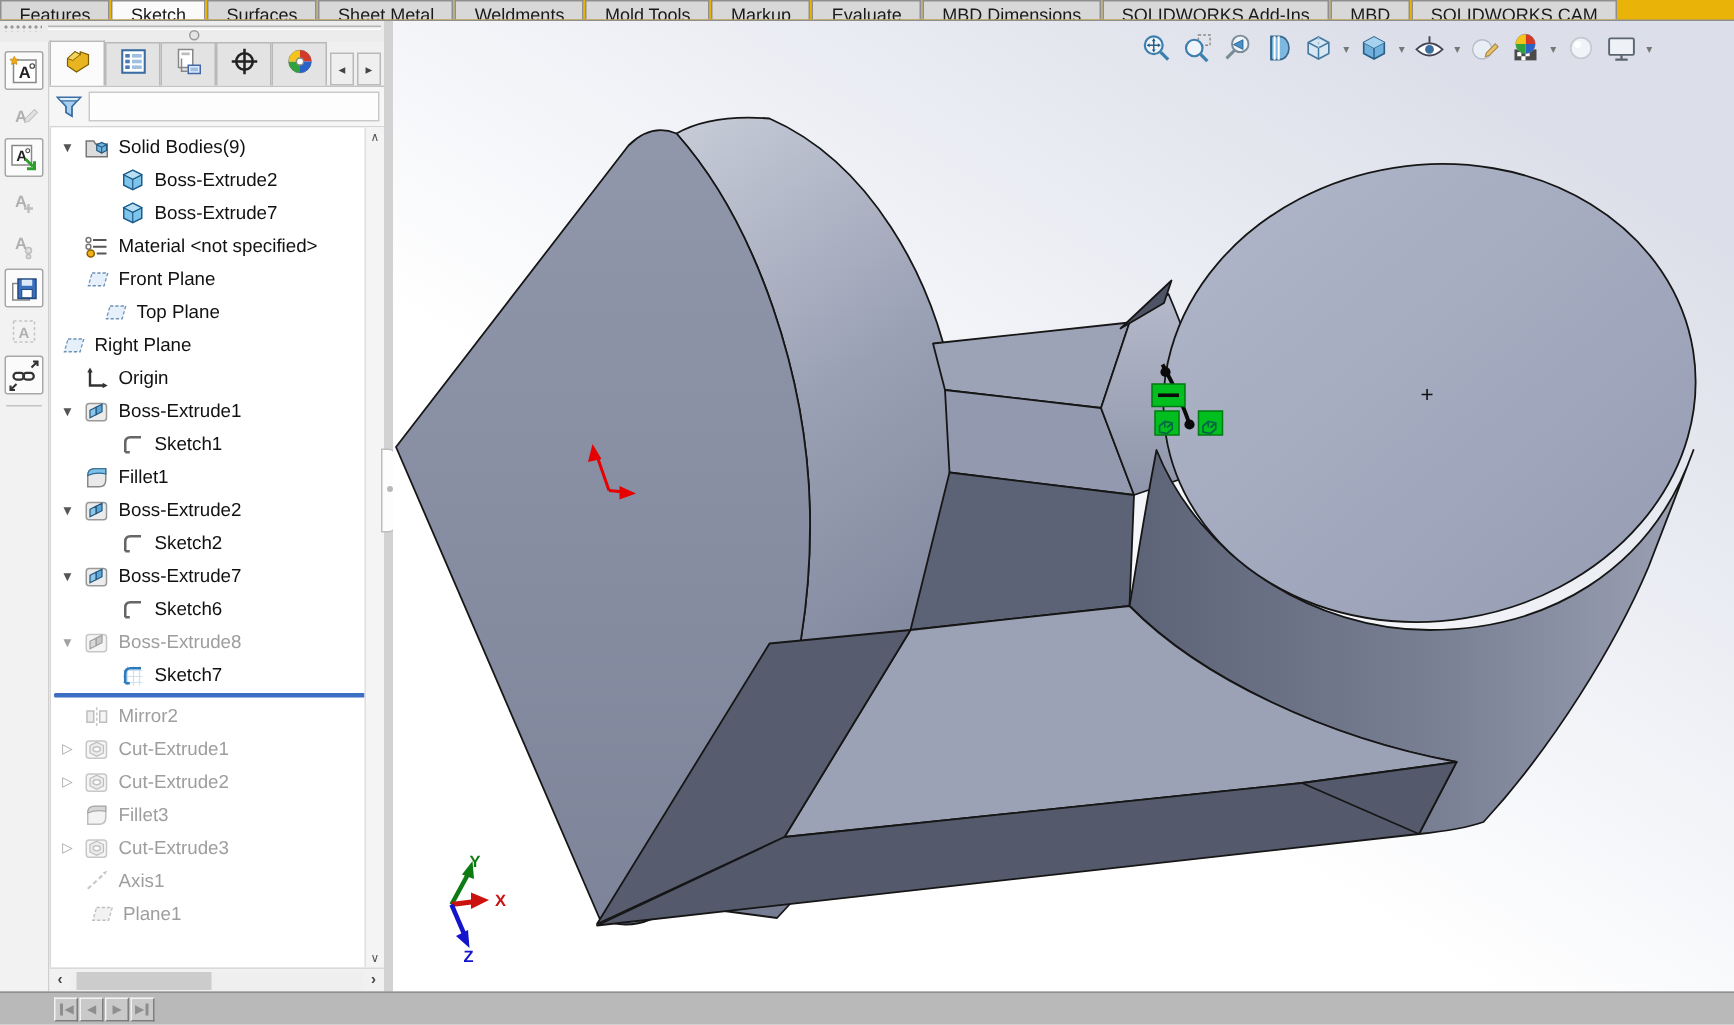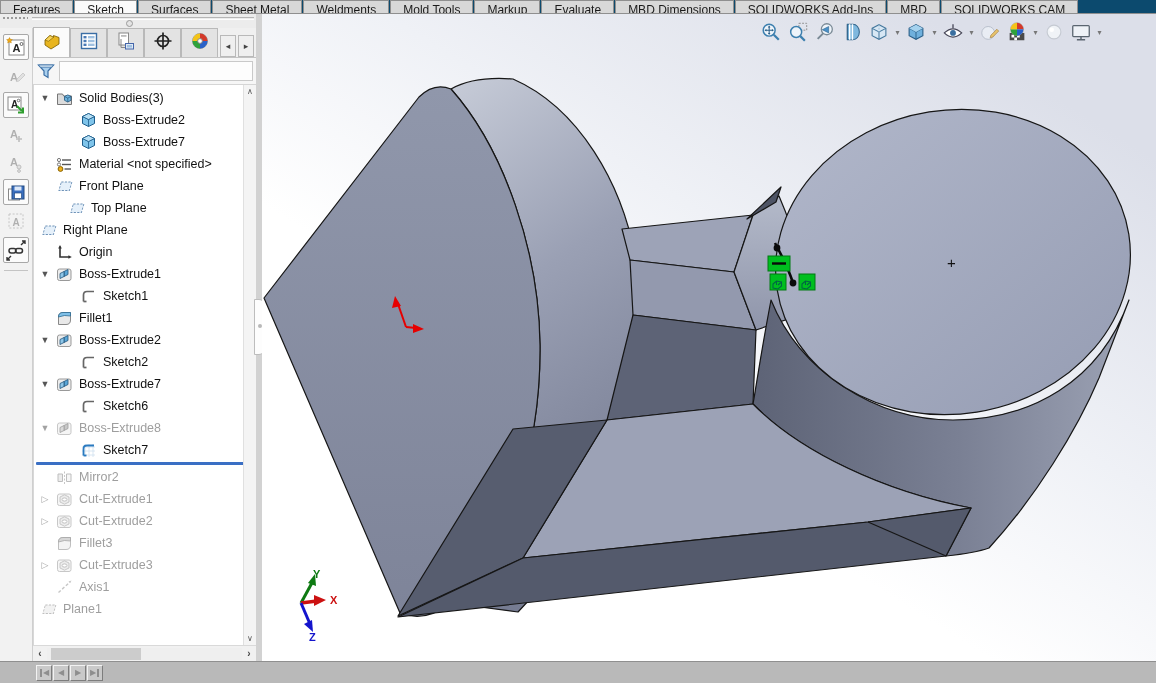--- a/index.html
+++ b/index.html
@@ -2,21 +2,21 @@
 <html><head>
 <meta charset="utf-8">
 <style>
   * { margin:0; padding:0; box-sizing:border-box; }
   html,body { width:1156px; height:683px; overflow:hidden;
     font-family:"Liberation Sans", sans-serif; background:#d9d9d9; }
   .app { position:relative; width:1156px; height:683px; }
 
   
   .menu-tabs { position:absolute; left:0; top:0; width:1156px; height:14px;
-    background:#0c4a6e; border-bottom:1px solid #8f8f8f; display:flex; overflow:hidden; }
+    background:#eab308; border-bottom:1px solid #8f8f8f; display:flex; overflow:hidden; }
   .menu-tab { height:13px; padding:0 12px; background:#d8d8d8; border:1px solid #8f8f8f;
     border-bottom:none; margin-right:1px; display:flex; align-items:flex-end; overflow:hidden; }
   .menu-tab span { font-size:12px; line-height:15px; color:#1a1a1a; transform:translateY(5px); white-space:nowrap; }
   .menu-tab.active { background:#fafafa; }
 
   
   .drag-strip { position:absolute; left:0; top:14px; width:262px; height:14px; background:#ececec; }
   .drag-dots { position:absolute; left:2px; top:2px; width:26px; height:5px;
     background-image:radial-gradient(#9a9a9a 35%, transparent 40%); background-size:4px 4px; }
   .drag-groove { position:absolute; left:32px; top:3px; width:222px; height:3px;
@@ -269,21 +269,21 @@
     <div class="tree" id="tree">
         <div class="trow" style="padding-left: 22px;">
           <span class="arrow">▼</span>
           <span class="ticon">
             <svg viewBox="0 0 17 17" xmlns="http://www.w3.org/2000/svg">
               <path d="M1.5 4h5l1.2 2H15.5v8.5h-14z" fill="#dcdcdc" stroke="#777"></path>
               <path d="M8.5 6.5l3.3-1.6 3.2 1.6v3.8l-3.2 1.7-3.3-1.7z" fill="#6fb4dd" stroke="#23567c" stroke-width=".8"></path>
               <path d="M8.5 6.5l3.3 1.6 3.2-1.6M11.8 8.1v4" fill="none" stroke="#23567c" stroke-width=".7"></path>
             </svg>
           </span>
-          <span>Solid Bodies(3)</span>
+          <span>Solid Bodies(9)</span>
         </div>
         <div class="trow" style="padding-left: 46px;">
           <span class="ticon">
             <svg viewBox="0 0 17 17" xmlns="http://www.w3.org/2000/svg">
               <path d="M8.5 1.5l6 3v7l-6 3-6-3v-7z" fill="#7fc4ea" stroke="#1d5d8c"></path>
               <path d="M8.5 1.5v6M8.5 7.5l6-3M8.5 7.5l-6-3M8.5 7.5v7" fill="none" stroke="#1d5d8c" stroke-width=".8"></path>
               <path d="M8.5 1.5l6 3-6 3-6-3z" fill="#b8e0f5" stroke="#1d5d8c" stroke-width=".8"></path>
             </svg>
           </span>
           <span>Boss-Extrude2</span>
@@ -496,21 +496,21 @@
         </div>
         <div class="trow gray" style="padding-left: 22px;">
           <span class="ticon">
             <svg viewBox="0 0 17 17" xmlns="http://www.w3.org/2000/svg">
               <line x1="2.5" y1="13.5" x2="14" y2="3" stroke="#999" stroke-width="1.4" stroke-dasharray="3 2"></line>
               <path d="M15.5 1.5l-3 1 1.6 1.6z" fill="#999"></path>
             </svg>
           </span>
           <span>Axis1</span>
         </div>
-        <div class="trow gray" style="padding-left: 6px;">
+        <div class="trow gray" style="padding-left: 25px;">
           <span class="ticon">
             <svg viewBox="0 0 17 17" xmlns="http://www.w3.org/2000/svg">
               <g transform="skewX(-16) translate(4 0)">
                 <rect x="2.5" y="4" width="10.5" height="8.5" fill="#d9d9d9" fill-opacity=".6" stroke="#8a8a8a" stroke-width=".9" stroke-dasharray="2.2 1.3"></rect>
               </g>
             </svg>
           </span>
           <span>Plane1</span>
         </div>
       </div>

